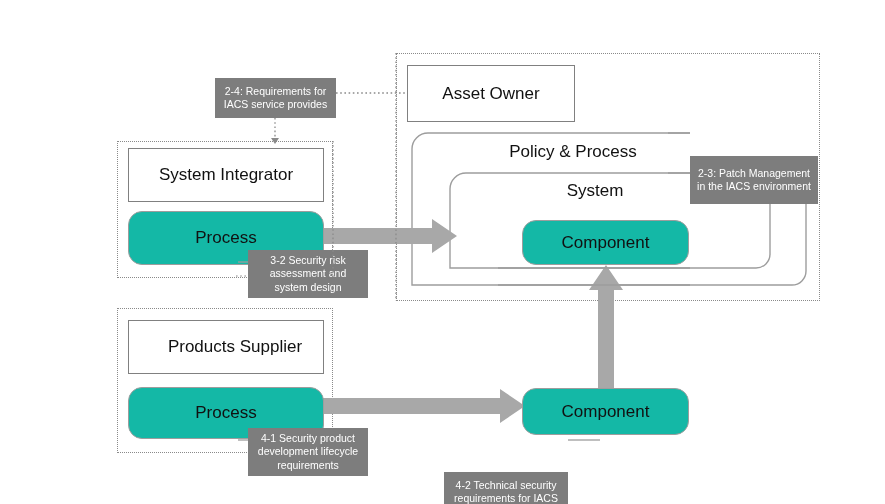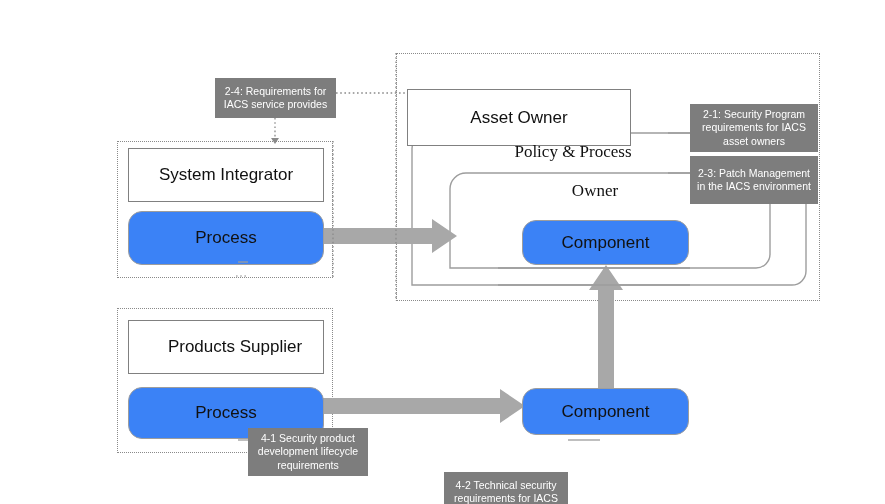--- a/index.html
+++ b/index.html
@@ -2,23 +2,23 @@
 <html><head>
 <meta charset="utf-8">
 <style>
   html,body{margin:0;padding:0;background:#ffffff;}
   body{width:885px;height:504px;font-family:"Liberation Sans",sans-serif;}
   #stage{position:relative;width:885px;height:504px;overflow:hidden;background:#fff;}
   #stage svg.layer{position:absolute;left:0;top:0;width:885px;height:504px;}
   .node{position:absolute;box-sizing:border-box;display:flex;align-items:center;justify-content:center;}
   .plainbox{background:#ffffff;border:1.4px solid #808080;}
   .plainbox span{font-size:17px;color:#111;font-family:"Liberation Sans",sans-serif;}
-  .roundbox{background:#3b82f6;border:1.3px solid #9d9d9d;border-radius:14px;}
+  .roundbox{background:#14b8a6;border:1.3px solid #9d9d9d;border-radius:14px;}
   .roundbox span{font-size:17px;color:#111;font-family:"Liberation Sans",sans-serif;}
-  .zonelabel{position:absolute;font-size:17px;color:#111;font-family:Liberation Serif, serif;
+  .zonelabel{position:absolute;font-size:17px;color:#111;font-family:Liberation Sans, sans-serif;
              display:flex;align-items:center;justify-content:center;}
   .tag{position:absolute;box-sizing:border-box;background:#7d7d7d;color:#ffffff;
        display:flex;align-items:center;justify-content:center;text-align:center;
        font-size:10.5px;line-height:13.5px;padding:3px 5px;font-family:"Liberation Sans",sans-serif;}
   .dotted{position:absolute;box-sizing:border-box;border:1.6px dotted #8a8a8a;background:transparent;}
 </style>
 </head>
 <body>
 
 <div id="stage">
@@ -66,51 +66,51 @@
     <span>Process</span>
   </div>
 
   <div class="node plainbox" style="left:128px;top:320px;width:196px;height:54px;padding-left:18px;">
     <span>Products Supplier</span>
   </div>
   <div class="node roundbox" style="left:128px;top:387px;width:196px;height:52px;">
     <span>Process</span>
   </div>
 
-  <div class="node plainbox" style="left:407px;top:65px;width:224px;height:57px;margin-top:24px;">
+  <div class="node plainbox" style="left:407px;top:65px;width:168px;height:57px;">
     <span>Asset Owner</span>
   </div>
 
   <div class="zonelabel" style="left:480px;top:140px;width:186px;height:24px;">
     <span>Policy &amp; Process</span>
   </div>
   <div class="zonelabel" style="left:520px;top:179px;width:150px;height:24px;">
-    <span>Owner</span>
+    <span>System</span>
   </div>
 
   <div class="node roundbox" style="left:522px;top:220px;width:167px;height:45px;">
     <span>Component</span>
   </div>
 
   <div class="node roundbox" style="left:522px;top:388px;width:167px;height:47px;">
     <span>Component</span>
   </div>
 
   <div class="tag" style="left:215px;top:78px;width:121px;height:40px;">
     <span>2-4: Requirements for IACS service provides</span>
   </div>
 
-  <div class="tag" style="left:690px;top:104px;width:128px;height:48px;">
-    <span>2-1: Security Program requirements for IACS asset owners</span>
-  </div>
 
   <div class="tag" style="left:690px;top:156px;width:128px;height:48px;">
     <span>2-3: Patch Management in the IACS environment</span>
   </div>
 
+  <div class="tag" style="left:248px;top:250px;width:120px;height:48px;">
+    <span>3-2 Security risk assessment and system design</span>
+  </div>
 
 
   <div class="tag" style="left:248px;top:428px;width:120px;height:48px;">
     <span>4-1 Security product development lifecycle requirements</span>
   </div>
 
   <div class="tag" style="left:444px;top:428px;width:124px;height:40px;margin-top:44px;">
     <span>4-2 Technical security requirements for IACS</span>
   </div>
 

